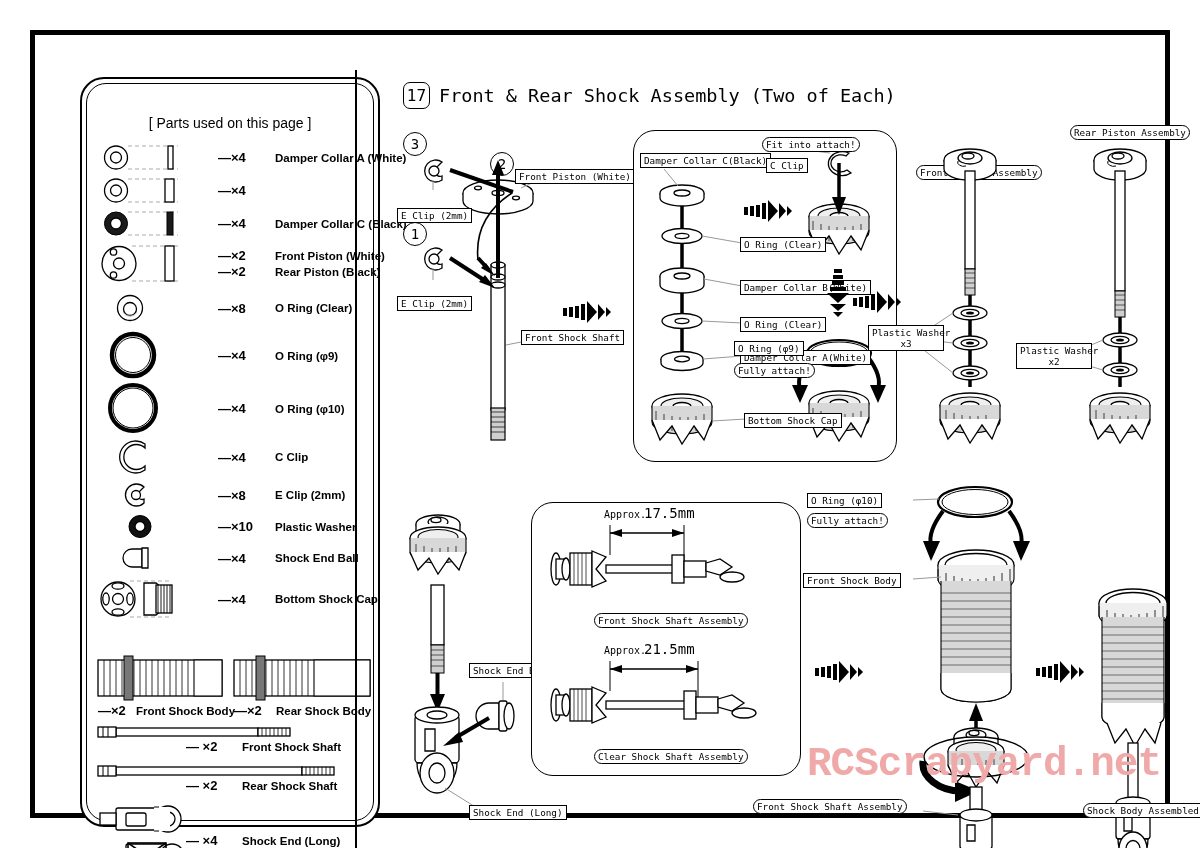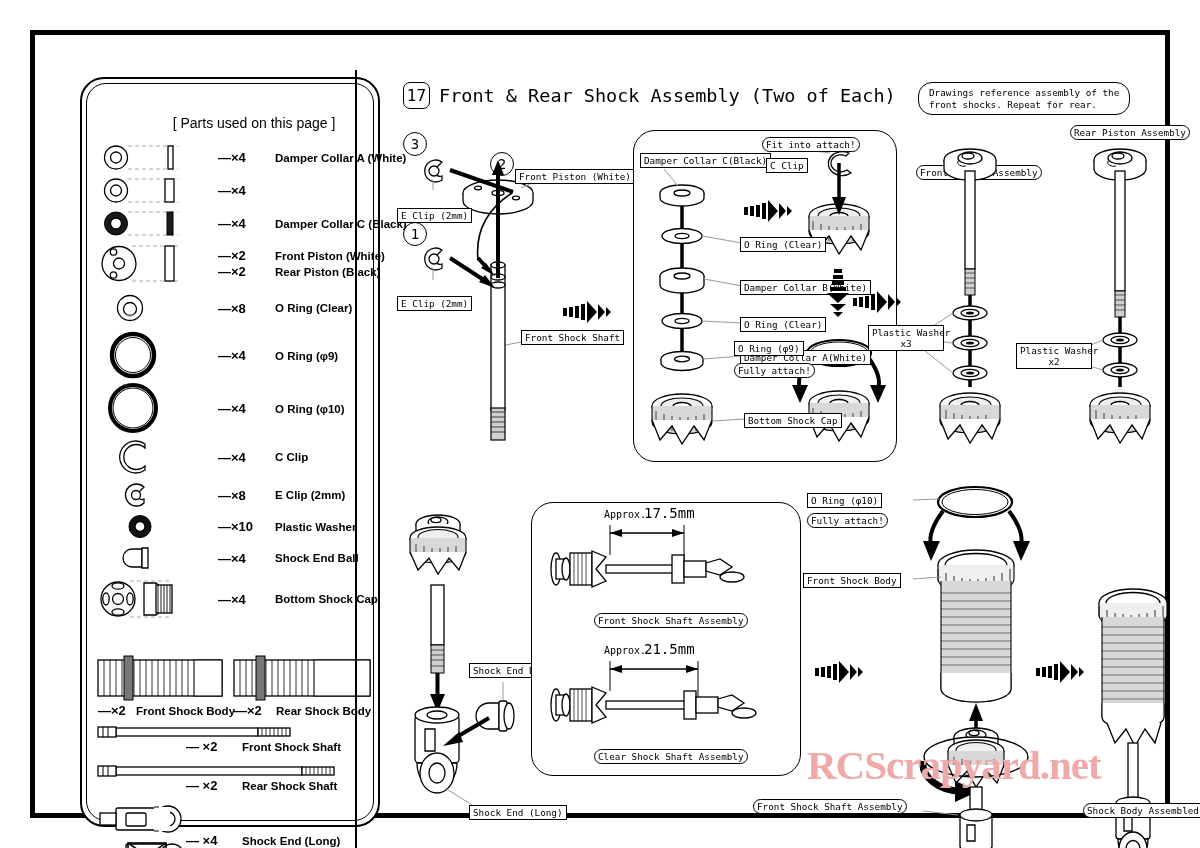--- a/index.html
+++ b/index.html
@@ -13,21 +13,21 @@
   
   .parts-panel{position:absolute;left:45px;top:42px;width:300px;height:750px;
                border:2px solid #000;border-radius:24px;box-sizing:border-box;background:#fff;}
   .parts-panel-inner{position:absolute;left:4px;top:4px;right:4px;bottom:4px;
                border:1px solid #000;border-radius:20px;box-sizing:border-box;}
   .bag-title{position:absolute;left:0;top:10px;width:100%;text-align:center;
              font-size:18px;font-weight:bold;letter-spacing:.5px;}
   .bag-title .circnum{display:inline-block;width:17px;height:17px;line-height:15px;
              border:1.4px solid #000;border-radius:50%;font-size:11px;text-align:center;
              vertical-align:1px;font-weight:bold;}
-  .bag-sub{position:absolute;left:0;top:36px;width:100%;text-align:center;font-size:14px;margin-left:24px;}
+  .bag-sub{position:absolute;left:0;top:36px;width:100%;text-align:center;font-size:14px;}
 
   .plist{position:absolute;left:10px;top:62px;right:10px;}
   .prow{position:relative;height:var(--h,33px);}
   .picons{position:absolute;left:8px;top:0;width:118px;height:100%;}
   .pqty{position:absolute;left:126px;top:0;height:100%;display:flex;align-items:center;
         font-size:13px;font-weight:bold;white-space:nowrap;}
   .pname{position:absolute;left:183px;top:0;height:100%;display:flex;align-items:center;
          font-size:11.5px;font-weight:bold;white-space:nowrap;}
 
   .dual-qty{position:absolute;left:126px;top:0;height:100%;display:flex;flex-direction:column;
@@ -65,21 +65,21 @@
             display:flex;align-items:center;justify-content:center;
             font-family:"DejaVu Sans Mono","Liberation Mono",monospace;font-size:14px;}
 
   
   .blockarrow{position:absolute;width:48px;height:24px;}
   .blockarrow.down{width:24px;height:48px;}
 
   
   .watermark{position:absolute;left:805px;top:742px;font-size:41px;font-weight:bold;
              color:#f0a9a9;letter-spacing:-1px;white-space:nowrap;
-             font-family:Liberation Serif, serif;}
+             font-family:Liberation Mono, monospace;}
 
   
   .footer{position:absolute;left:445px;top:790px;width:325px;height:24px;
           border:2.5px solid #000;background:#fff;box-sizing:border-box;}
   .footer .brand{position:absolute;left:12px;top:3px;font-size:14px;font-weight:bold;
                  font-style:italic;font-family:"Liberation Serif",serif;letter-spacing:.5px;}
   .footer .pg{position:absolute;right:14px;top:4px;font-size:12.5px;font-weight:bold;
               font-style:italic;font-family:"Liberation Serif",serif;}
 
   svg{display:block;overflow:visible;}
@@ -395,24 +395,20 @@
 
   <div class="vdiv" style="left:320px;"></div>
 
   <div class="main">
 
     <div class="step-title">
       <span class="step-badge">17</span>
       <span>Front &amp; Rear Shock Assembly (Two of Each)</span>
     </div>
 
-    <div class="note-box">
-      <div>Drawings reference assembly of the</div>
-      <div>front shocks. Repeat for rear.</div>
-    </div>
 
     <div style="position:absolute;left:0px;top:60px;width:250px;height:330px;">
       <div class="stepcirc" style="left:10px;top:2px;">3</div>
       <div class="stepcirc" style="left:10px;top:92px;">1</div>
       <div class="stepcirc" style="left:97px;top:22px;">2</div>
 
       <svg width="250" height="330" viewBox="0 0 250 330" style="position:absolute;left:0;top:0;">
 
         <g transform="translate(35,30)">
           <path d="M14 2 A11 11 0 1 0 14 20 L14 16 A4.5 4.5 0 1 1 10 6 Z" class="stf"></path>

